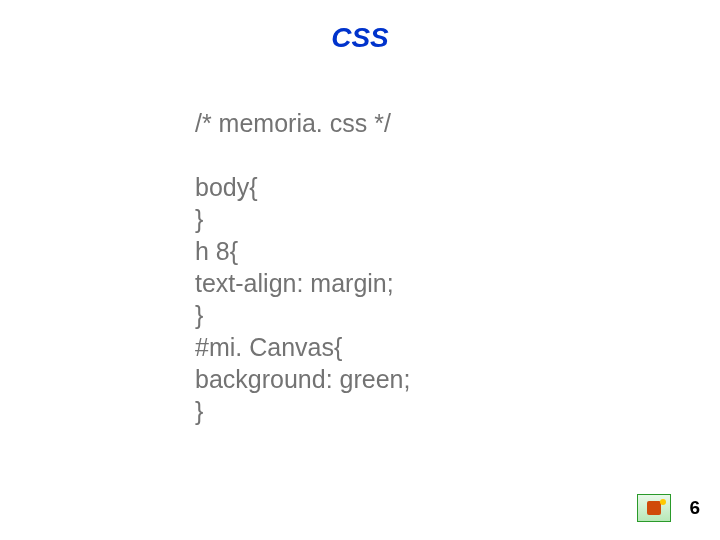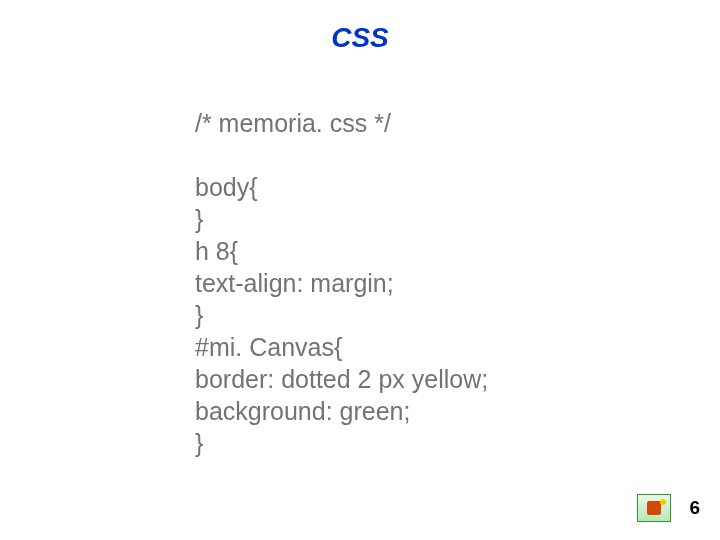--- a/index.html
+++ b/index.html
@@ -90,21 +90,20 @@
 
 <div class="content">
   <div>/*   memoria. css */</div>
   <div class="code-block">
     <div>body{</div>
     <div>}</div>
     <div>h 8{</div>
     <div>text-align: margin;</div>
     <div>}</div>
     <div>#mi. Canvas{</div>
-    <div>border: dotted 2 px yellow;</div>
     <div>background: green;</div>
     <div>}</div>
   </div>
 </div>
 
 <div class="footer">
   <div class="badge"></div>
   <div class="page-num">6</div>
 </div>
 

